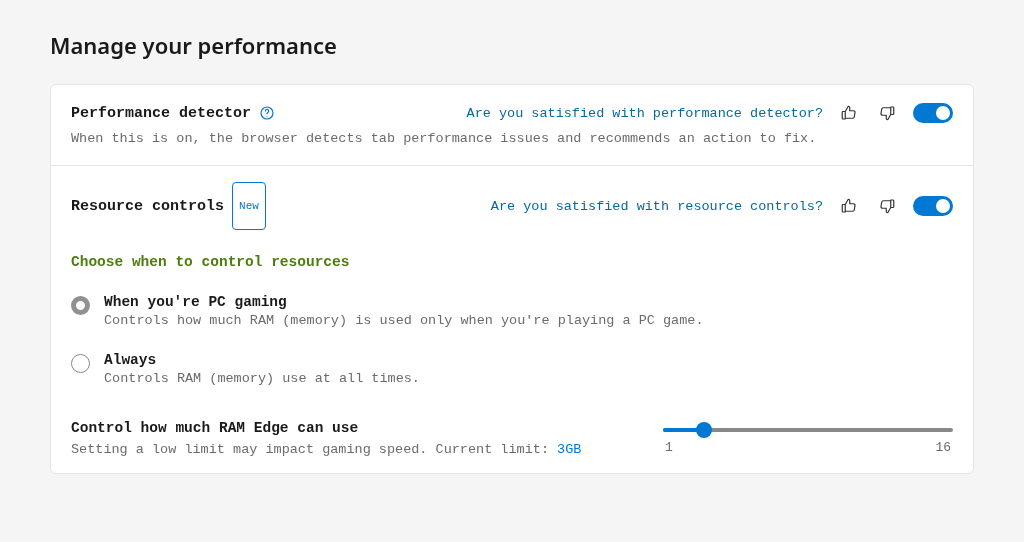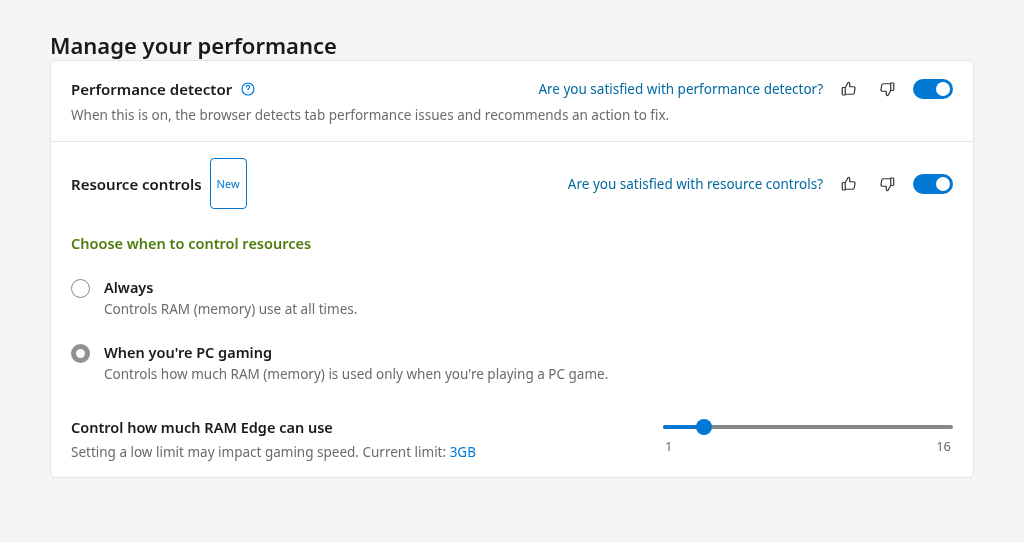--- a/index.html
+++ b/index.html
@@ -7,30 +7,32 @@
       font-family: "Segoe UI", -apple-system, system-ui, sans-serif;
       background: #f5f5f5;
       color: #1a1a1a;
       font-size: 14px;
       padding: 30px 50px;
       width: 1024px;
     }
     .page-title {
       font-size: 22px;
       font-weight: 600;
+      margin-bottom: 24px;
       color: #1a1a1a;
     }
     .card {
       background: #fff;
       border: 1px solid #e5e5e5;
       border-radius: 6px;
       overflow: hidden;
     }
     .section {
       padding: 16px 20px;
+      font-family: Liberation Mono, monospace;
     }
     .section + .section { border-top: 1px solid #e5e5e5; }
     .section-header-row {
       display: flex;
       align-items: center;
       justify-content: space-between;
       margin-bottom: 4px;
     }
     .left-group { display: flex; align-items: center; gap: 8px; }
     .section-title {
@@ -228,32 +230,32 @@
         </button>
         <div class="toggle">
           <div class="toggle-knob"></div>
         </div>
       </div>
     </div>
 
     <h3 class="subheading">Choose when to control resources</h3>
 
     <div class="radio-row">
+      <div class="radio radio-selected"></div>
+      <div>
+        <div class="radio-label">When you're PC gaming</div>
+        <div class="radio-desc">Controls how much RAM (memory) is used only when you're playing a PC game.</div>
+      </div>
+    </div>
+
+    <div class="radio-row">
       <div class="radio radio-unselected"></div>
       <div>
         <div class="radio-label">Always</div>
         <div class="radio-desc">Controls RAM (memory) use at all times.</div>
-      </div>
-    </div>
-
-    <div class="radio-row">
-      <div class="radio radio-selected"></div>
-      <div>
-        <div class="radio-label">When you're PC gaming</div>
-        <div class="radio-desc">Controls how much RAM (memory) is used only when you're playing a PC game.</div>
       </div>
     </div>
 
     <div class="slider-section">
       <div class="slider-left">
         <div class="slider-heading">Control how much RAM Edge can use</div>
         <div class="slider-desc">
           <span>Setting a low limit may impact gaming speed. Current limit: </span><span class="slider-link">3GB</span>
         </div>
       </div>

